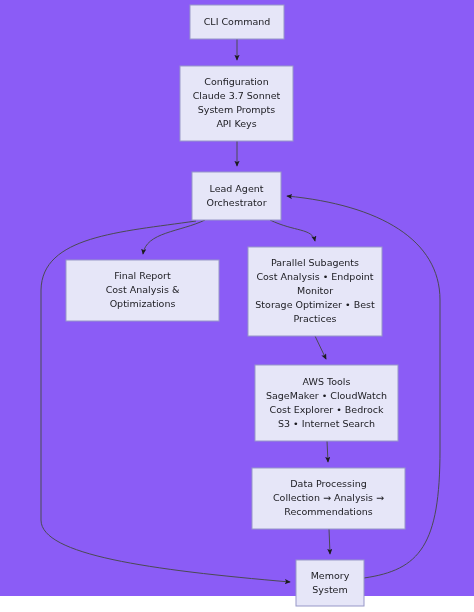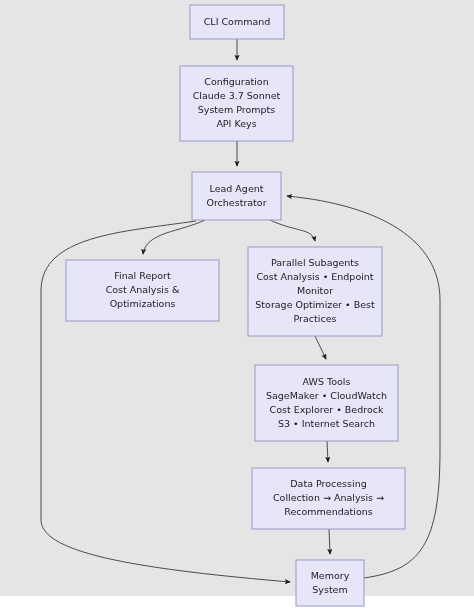--- a/index.html
+++ b/index.html
@@ -10,21 +10,21 @@
   body {
     width: 474px;
     height: 612px;
     font-family: "DejaVu Sans", sans-serif;
     overflow: hidden;
   }
   #diagram-root {
     position: relative;
     width: 474px;
     height: 596px;
-    background: #e5e5e5;
+    background: #8b5cf6;
   }
   svg#flow {
     position: absolute;
     left: 0;
     top: 0;
     width: 474px;
     height: 612px;
     display: block;
   }
   .node-rect {

